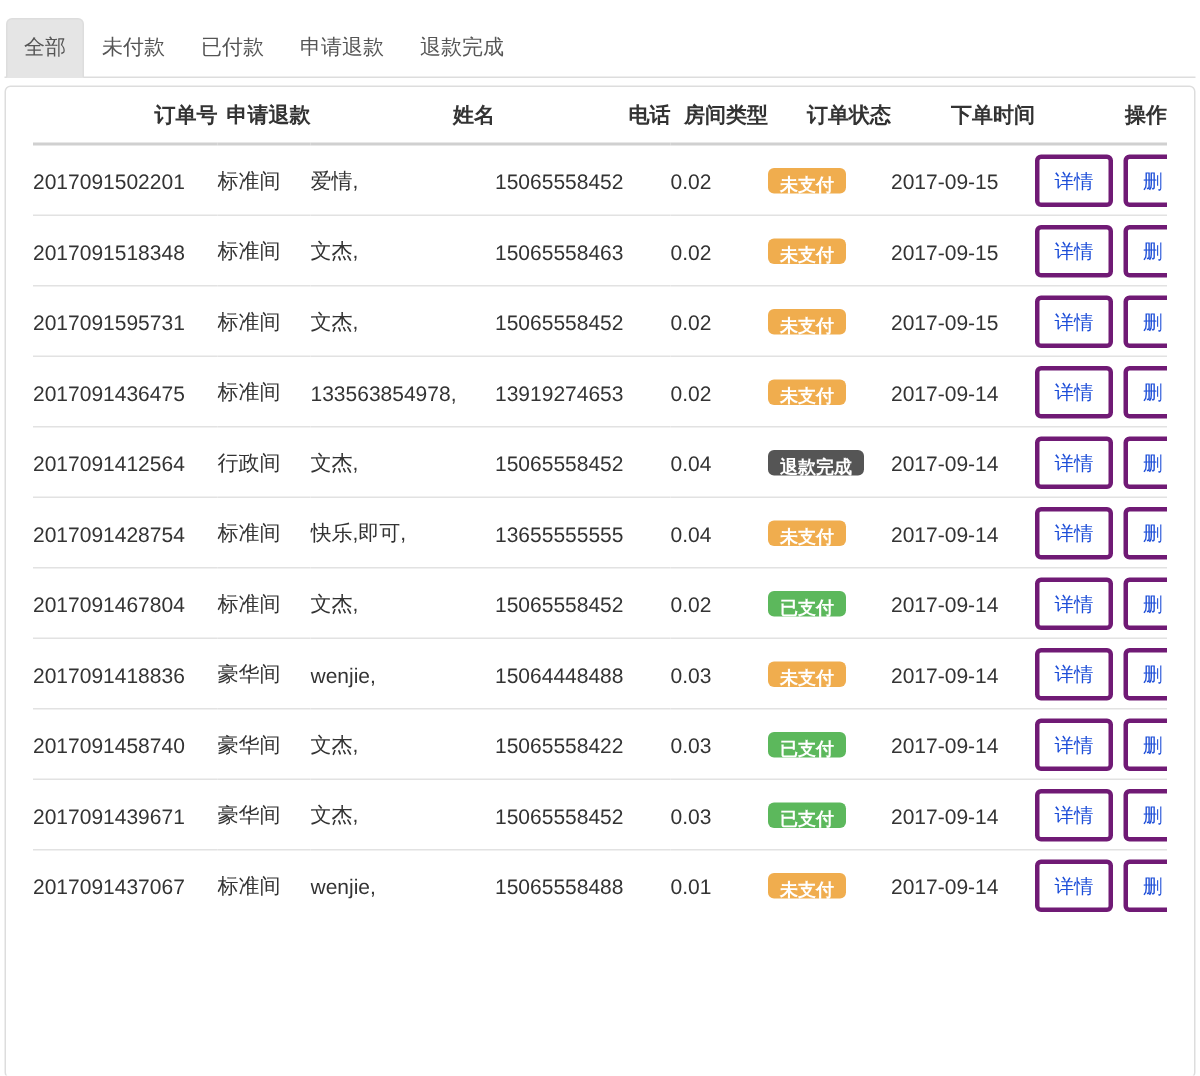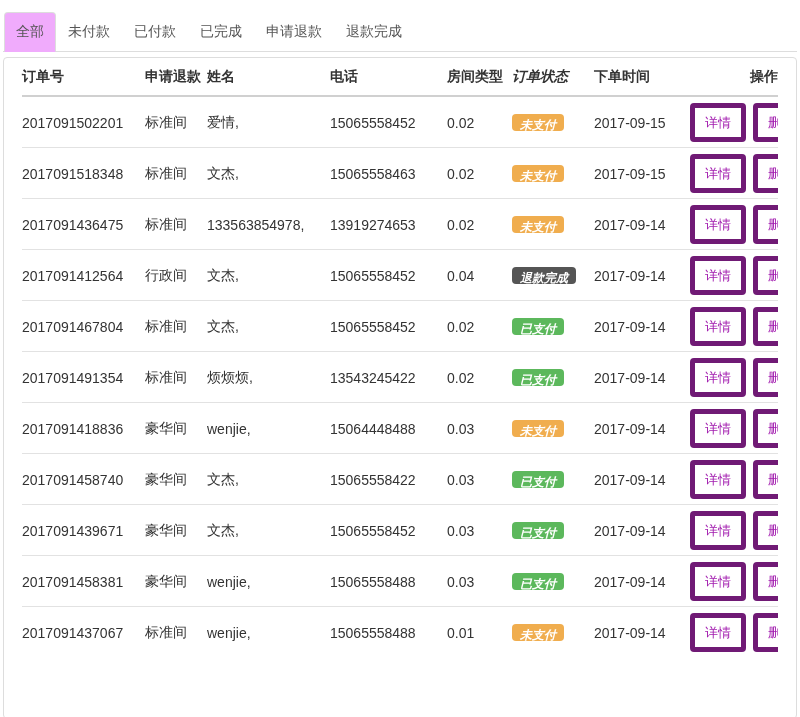--- a/index.html
+++ b/index.html
@@ -22,41 +22,41 @@
   .tab {
     padding: 10px 11px;
     color: #555;
     cursor: pointer;
     border: 1px solid transparent;
     border-radius: 4px 4px 0 0;
     margin-bottom: -1px;
     white-space: nowrap;
   }
   .tab.active {
-    background: #f0abfc;
+    background: #e5e5e5;
     border-color: #ddd #ddd transparent #ddd;
   }
   
   .panel {
     margin: 5px 3px 0 3px;
     border: 1px solid #ddd;
     border-radius: 4px;
     padding: 0 18px;
     height: 662px;
     overflow: hidden;
   }
   
   table {
     width: 100%;
     border-collapse: collapse;
     font-size: 14px;
     table-layout: fixed;
   }
   thead th {
-    text-align: left;
+    text-align: right;
     font-weight: bold;
     padding: 10px 0 9px 0;
     border-bottom: 2px solid #d0d0d0;
     white-space: nowrap;
   }
   thead th.col-actions { text-align: right; }
   tbody td {
     padding: 12px 0 11px 0;
     vertical-align: middle;
     white-space: nowrap;
@@ -72,47 +72,46 @@
     font-size: 12px;
     font-weight: bold;
     line-height: 1;
     padding: 5px 8px 0 8px;
     border-radius: 4px;
   }
   
   .btn {
     display: inline-block;
     background: #fff;
-    border: 5px solid #701a75;
+    border: 3px solid #701a75;
     border-radius: 4px;
-    color: #a21caf;
+    color: #1d4ed8;
     font-size: 13px;
     line-height: 1;
     padding: 8px 10px;
     cursor: pointer;
   }
   .btn + .btn { margin-left: 7px; }
   
   .col-order  { width: 123px; }
   .col-room   { width: 62px; }
   .col-name   { width: 123px; }
   .col-phone  { width: 117px; }
   .col-amount { width: 65px; }
-  .col-status { width: 82px; font-style: italic; }
+  .col-status { width: 82px; }
   .col-date   { width: 96px; margin-left: 32px; }
   .col-actions{ width: auto; }
 </style>
 </head>
 <body>
 
 <ul class="tabs">
     <li class="tab active">全部</li>
     <li class="tab">未付款</li>
     <li class="tab">已付款</li>
-    <li class="tab">已完成</li>
     <li class="tab">申请退款</li>
     <li class="tab">退款完成</li>
   </ul>
 
 <div class="panel">
   <table>
     <thead>
       <tr>
           <th class="col-order">订单号</th>
           <th class="col-room">申请退款</th>
@@ -139,54 +138,64 @@
           <td class="col-order">2017091518348</td>
           <td class="col-room">标准间</td>
           <td class="col-name">文杰,</td>
           <td class="col-phone">15065558463</td>
           <td class="col-amount">0.02</td>
           <td class="cell-status col-status"><span class="badge" style="background: rgb(240, 173, 78);">未支付</span></td>
           <td class="col-date">2017-09-15</td>
           <td class="cell-actions col-actions"><button class="btn">详情</button><button class="btn">删</button></td>
         </tr>
         <tr>
+          <td class="col-order">2017091595731</td>
+          <td class="col-room">标准间</td>
+          <td class="col-name">文杰,</td>
+          <td class="col-phone">15065558452</td>
+          <td class="col-amount">0.02</td>
+          <td class="cell-status col-status"><span class="badge" style="background: rgb(240, 173, 78);">未支付</span></td>
+          <td class="col-date">2017-09-15</td>
+          <td class="cell-actions col-actions"><button class="btn">详情</button><button class="btn">删</button></td>
+        </tr>
+        <tr>
           <td class="col-order">2017091436475</td>
           <td class="col-room">标准间</td>
           <td class="col-name">133563854978,</td>
           <td class="col-phone">13919274653</td>
           <td class="col-amount">0.02</td>
           <td class="cell-status col-status"><span class="badge" style="background: rgb(240, 173, 78);">未支付</span></td>
           <td class="col-date">2017-09-14</td>
           <td class="cell-actions col-actions"><button class="btn">详情</button><button class="btn">删</button></td>
         </tr>
         <tr>
           <td class="col-order">2017091412564</td>
           <td class="col-room">行政间</td>
           <td class="col-name">文杰,</td>
           <td class="col-phone">15065558452</td>
           <td class="col-amount">0.04</td>
           <td class="cell-status col-status"><span class="badge" style="background: rgb(85, 85, 85);">退款完成</span></td>
           <td class="col-date">2017-09-14</td>
           <td class="cell-actions col-actions"><button class="btn">详情</button><button class="btn">删</button></td>
         </tr>
         <tr>
+          <td class="col-order">2017091428754</td>
+          <td class="col-room">标准间</td>
+          <td class="col-name">快乐,即可,</td>
+          <td class="col-phone">13655555555</td>
+          <td class="col-amount">0.04</td>
+          <td class="cell-status col-status"><span class="badge" style="background: rgb(240, 173, 78);">未支付</span></td>
+          <td class="col-date">2017-09-14</td>
+          <td class="cell-actions col-actions"><button class="btn">详情</button><button class="btn">删</button></td>
+        </tr>
+        <tr>
           <td class="col-order">2017091467804</td>
           <td class="col-room">标准间</td>
           <td class="col-name">文杰,</td>
           <td class="col-phone">15065558452</td>
-          <td class="col-amount">0.02</td>
-          <td class="cell-status col-status"><span class="badge" style="background: rgb(92, 184, 92);">已支付</span></td>
-          <td class="col-date">2017-09-14</td>
-          <td class="cell-actions col-actions"><button class="btn">详情</button><button class="btn">删</button></td>
-        </tr>
-        <tr>
-          <td class="col-order">2017091491354</td>
-          <td class="col-room">标准间</td>
-          <td class="col-name">烦烦烦,</td>
-          <td class="col-phone">13543245422</td>
           <td class="col-amount">0.02</td>
           <td class="cell-status col-status"><span class="badge" style="background: rgb(92, 184, 92);">已支付</span></td>
           <td class="col-date">2017-09-14</td>
           <td class="cell-actions col-actions"><button class="btn">详情</button><button class="btn">删</button></td>
         </tr>
         <tr>
           <td class="col-order">2017091418836</td>
           <td class="col-room">豪华间</td>
           <td class="col-name">wenjie,</td>
           <td class="col-phone">15064448488</td>
@@ -209,30 +218,20 @@
           <td class="col-order">2017091439671</td>
           <td class="col-room">豪华间</td>
           <td class="col-name">文杰,</td>
           <td class="col-phone">15065558452</td>
           <td class="col-amount">0.03</td>
           <td class="cell-status col-status"><span class="badge" style="background: rgb(92, 184, 92);">已支付</span></td>
           <td class="col-date">2017-09-14</td>
           <td class="cell-actions col-actions"><button class="btn">详情</button><button class="btn">删</button></td>
         </tr>
         <tr>
-          <td class="col-order">2017091458381</td>
-          <td class="col-room">豪华间</td>
-          <td class="col-name">wenjie,</td>
-          <td class="col-phone">15065558488</td>
-          <td class="col-amount">0.03</td>
-          <td class="cell-status col-status"><span class="badge" style="background: rgb(92, 184, 92);">已支付</span></td>
-          <td class="col-date">2017-09-14</td>
-          <td class="cell-actions col-actions"><button class="btn">详情</button><button class="btn">删</button></td>
-        </tr>
-        <tr>
           <td class="col-order">2017091437067</td>
           <td class="col-room">标准间</td>
           <td class="col-name">wenjie,</td>
           <td class="col-phone">15065558488</td>
           <td class="col-amount">0.01</td>
           <td class="cell-status col-status"><span class="badge" style="background: rgb(240, 173, 78);">未支付</span></td>
           <td class="col-date">2017-09-14</td>
           <td class="cell-actions col-actions"><button class="btn">详情</button><button class="btn">删</button></td>
         </tr>
       </tbody>

